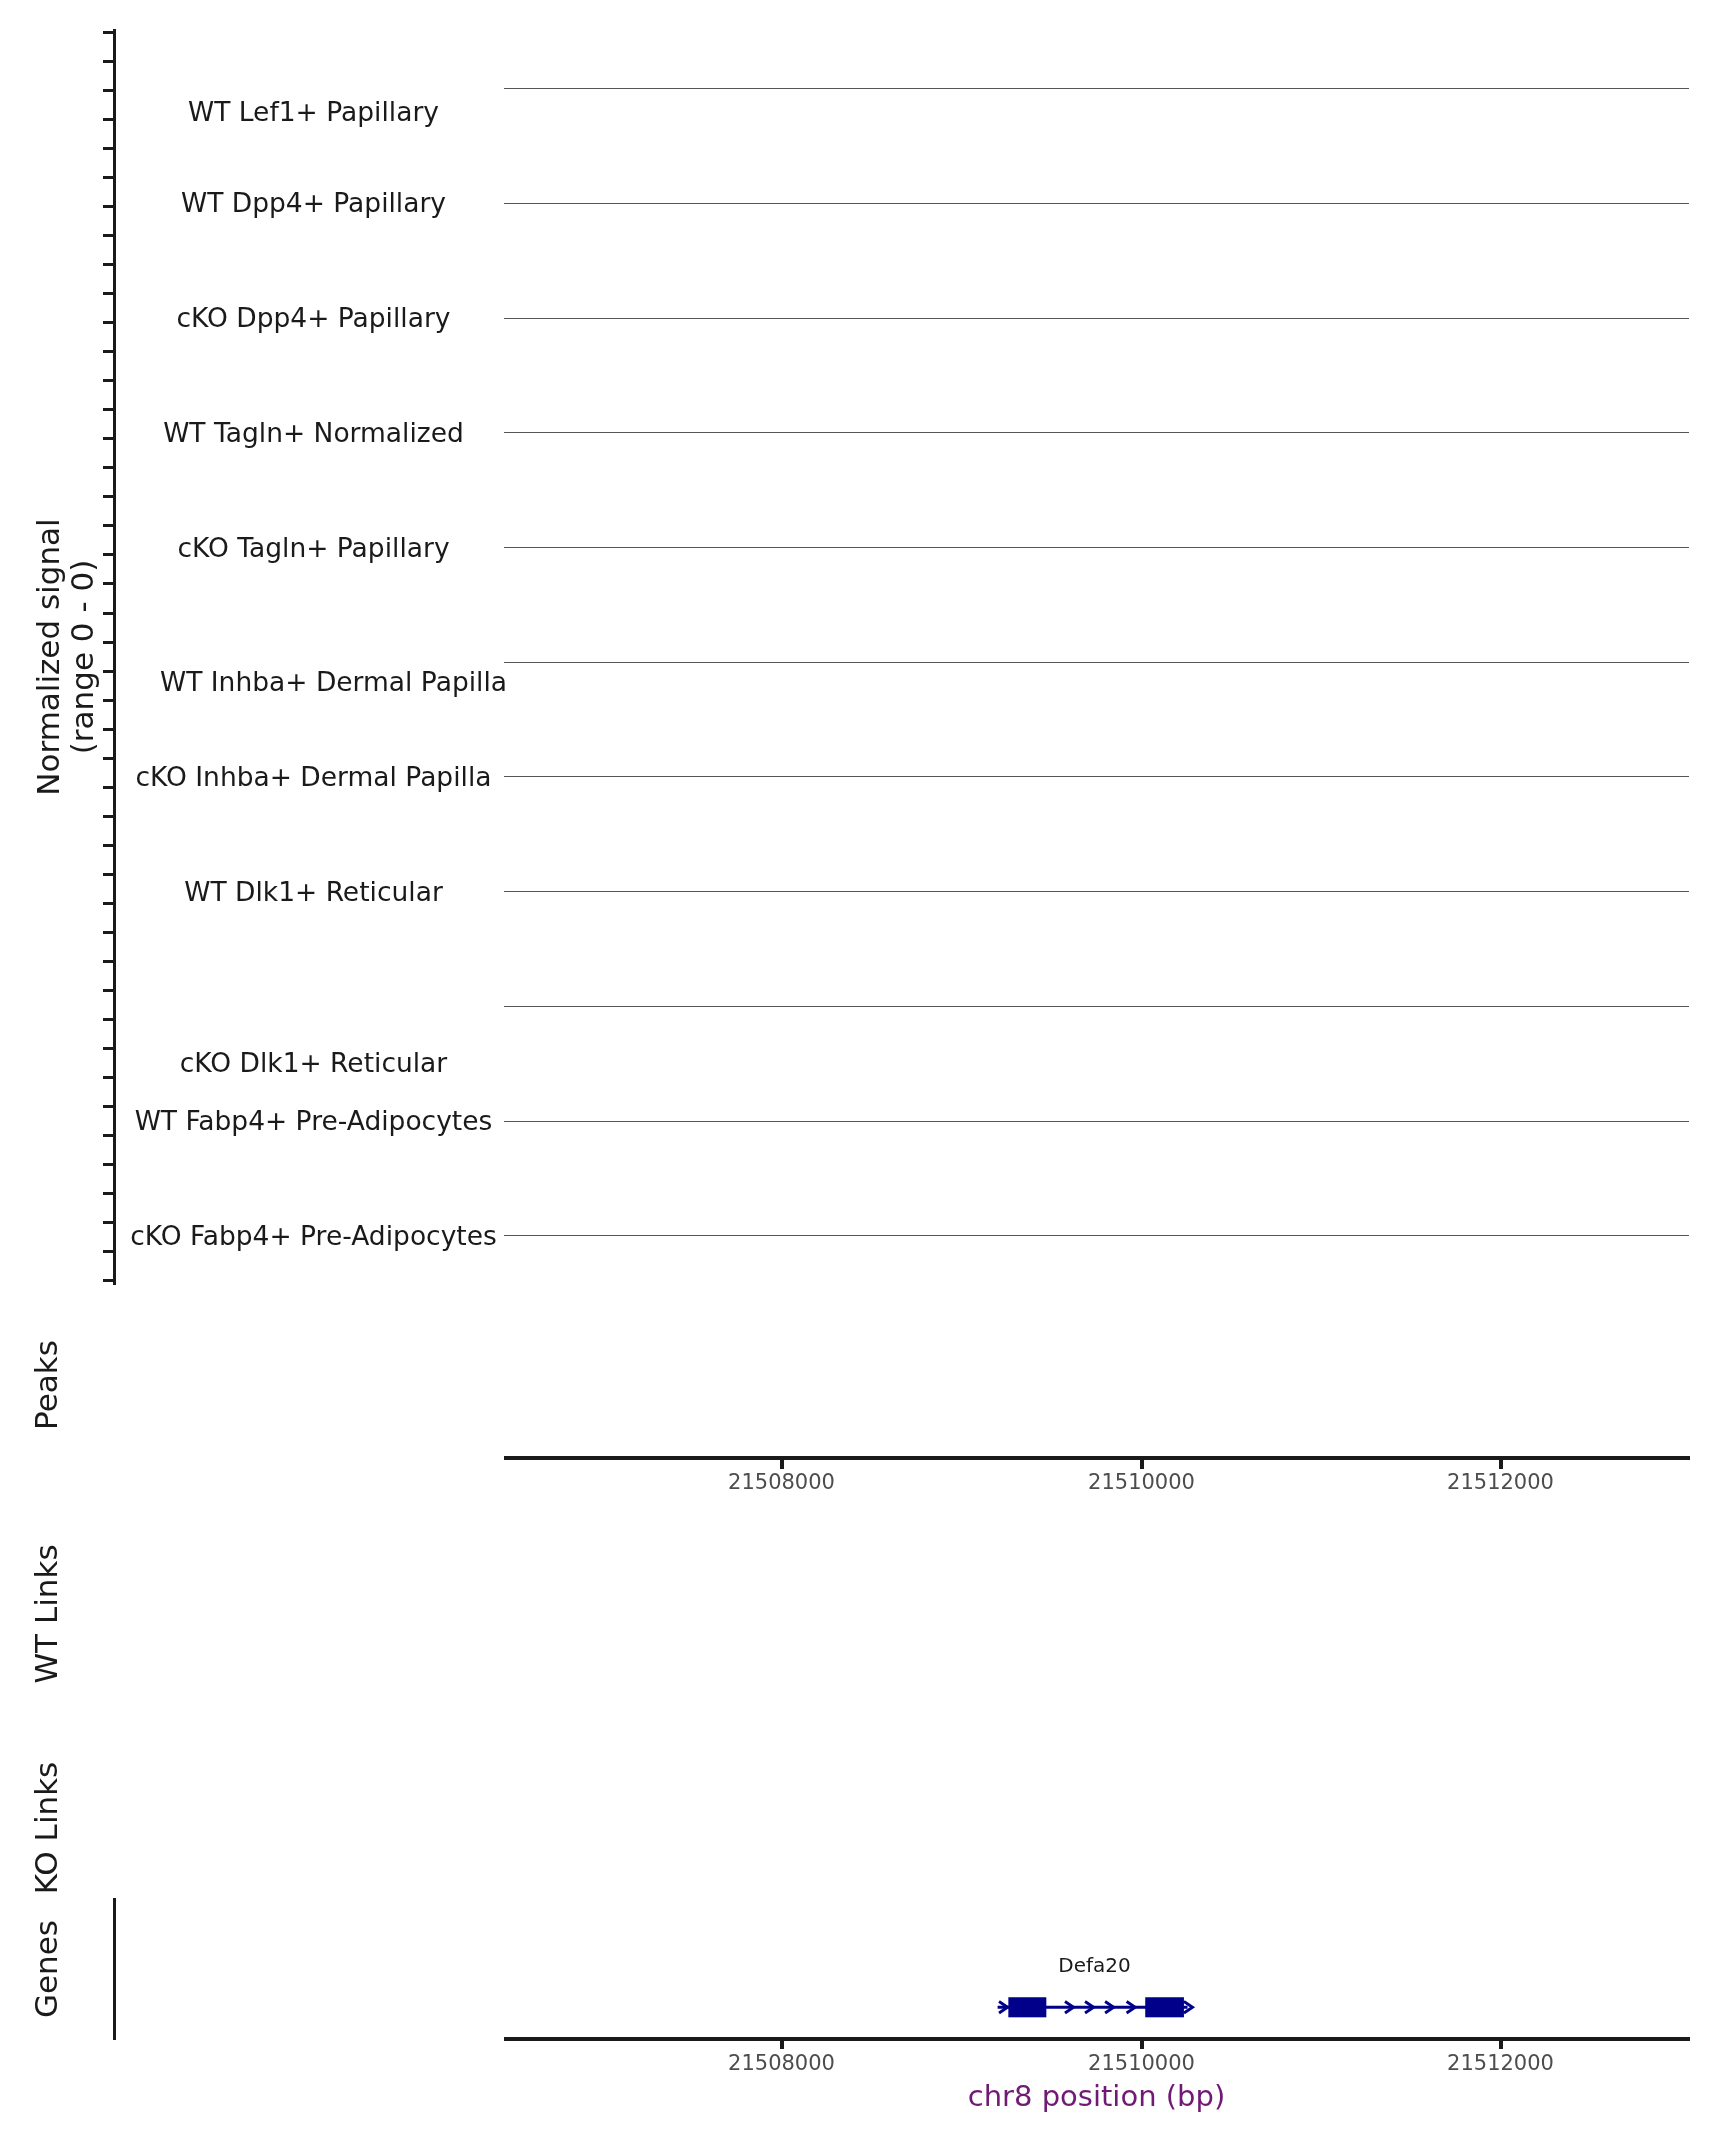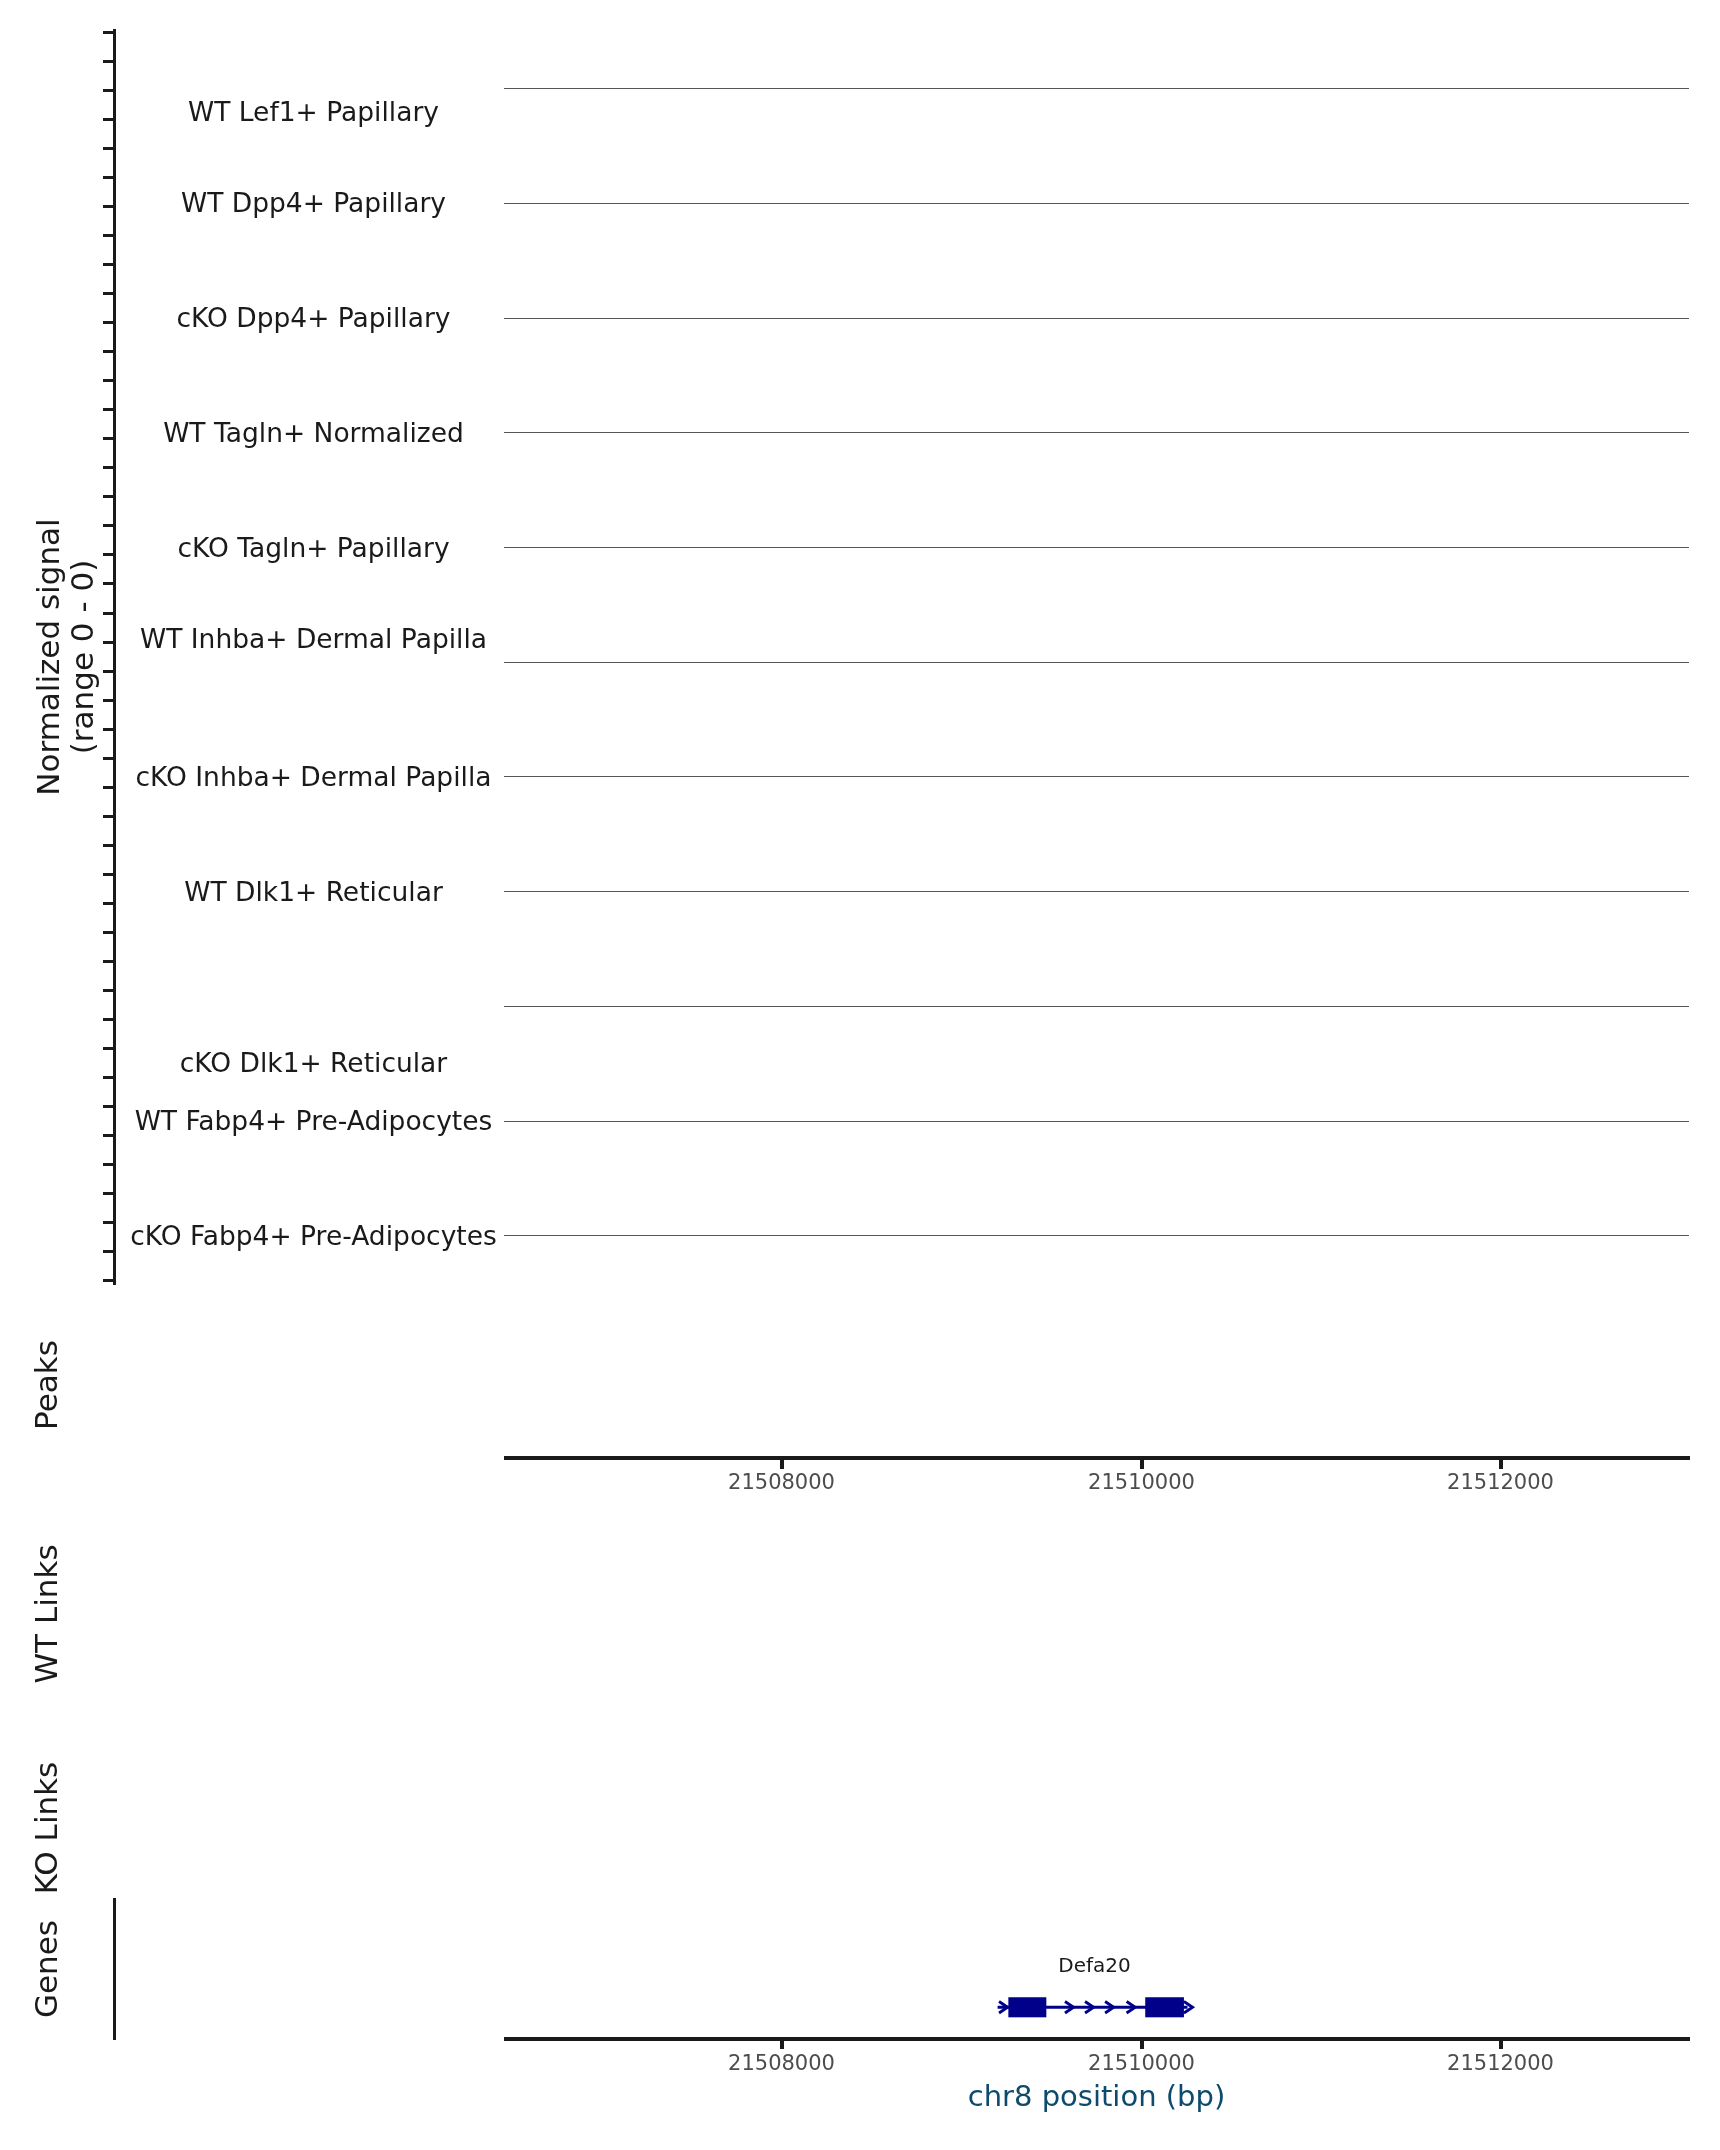--- a/index.html
+++ b/index.html
@@ -19,21 +19,21 @@
   .track-line{position:absolute;left:504px;width:1185px;height:1.4px;background:#555555;}
   .ytick{position:absolute;left:103px;width:10px;height:2.9px;background:#1a1a1a;}
   .axis-line{position:absolute;left:504px;width:1186px;height:3.6px;background:#1a1a1a;}
   .axis-tick{position:absolute;width:3.6px;height:8.6px;background:#1a1a1a;}
   .axis-tick-label{
     position:absolute;width:215px;text-align:center;
     font-size:21px;color:#4d4d4d;line-height:1.1;
   }
   .xlabel{
     position:absolute;left:738px;width:717px;text-align:center;
-    font-size:29px;color:#0c4a6e;
+    font-size:29px;color:#701a75;
   }
   .gene-name{
     position:absolute;left:987px;width:215px;text-align:center;
     font-size:20px;color:#1a1a1a;
   }
   .gene-svg{position:absolute;left:989px;top:1992px;}
   .gene-stroke{stroke:var(--gene-color,#00008B);stroke-width:4;fill:none;}
   .gene-fill{fill:var(--gene-color,#00008B);}
 </style>
 </head>
@@ -98,21 +98,21 @@
       <div class="track-label" style="top: 72px; margin-top: 23px;">WT Lef1+ Papillary</div>
       <div class="track-line" style="top: 88px;"></div>
       <div class="track-label" style="top: 186px;">WT Dpp4+ Papillary</div>
       <div class="track-line" style="top: 203px;"></div>
       <div class="track-label" style="top: 301px;">cKO Dpp4+ Papillary</div>
       <div class="track-line" style="top: 318px;"></div>
       <div class="track-label" style="top: 416px;">WT Tagln+ Normalized</div>
       <div class="track-line" style="top: 432px;"></div>
       <div class="track-label" style="top: 531px;">cKO Tagln+ Papillary</div>
       <div class="track-line" style="top: 547px;"></div>
-      <div class="track-label" style="top: 622px;">WT Inhba+ Dermal Papilla</div>
+      <div class="track-label" style="top: 665px; padding-left: 20px;">WT Inhba+ Dermal Papilla</div>
       <div class="track-line" style="top: 662px;"></div>
       <div class="track-label" style="top: 760px;">cKO Inhba+ Dermal Papilla</div>
       <div class="track-line" style="top: 776px;"></div>
       <div class="track-label" style="top: 875px;">WT Dlk1+ Reticular</div>
       <div class="track-line" style="top: 891px;"></div>
       <div class="track-label" style="top: 1046px;">cKO Dlk1+ Reticular</div>
       <div class="track-line" style="top: 1006px;"></div>
       <div class="track-label" style="top: 1104px;">WT Fabp4+ Pre-Adipocytes</div>
       <div class="track-line" style="top: 1121px;"></div>
       <div class="track-label" style="top: 1219px;">cKO Fabp4+ Pre-Adipocytes</div>

